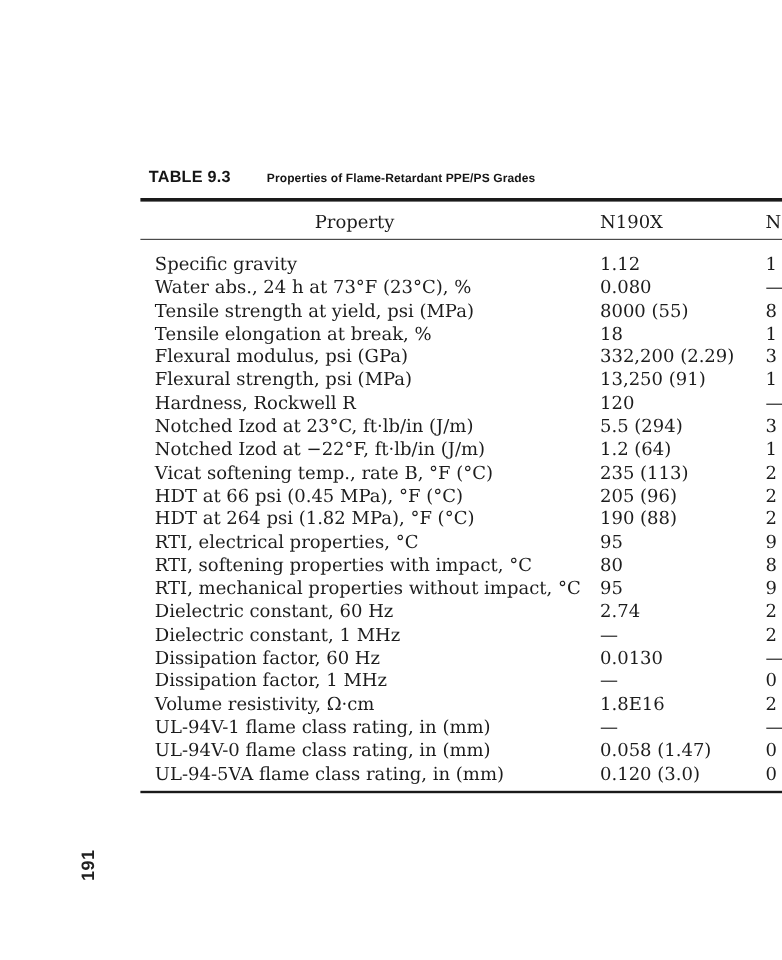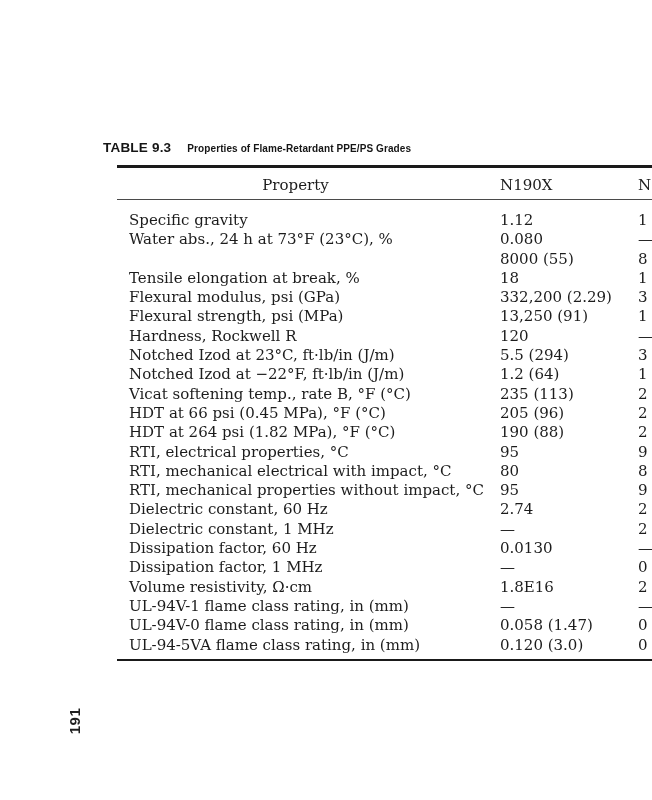--- a/index.html
+++ b/index.html
@@ -8,25 +8,25 @@
     width: 652px;
     height: 800px;
     background: #ffffff;
     overflow: hidden;
     font-family: "DejaVu Serif", serif;
     color: #1c1c1c;
   }
   
   .title-block {
     position: absolute;
-    left: 103px;
+    left: 124px;
     top: 140px;
     display: flex;
     align-items: baseline;
-    gap: 16px;
+    gap: 30px;
     white-space: nowrap;
     font-family: "Liberation Sans", sans-serif;
     font-weight: bold;
     color: #151515;
     text-align: right;
   }
   .table-label { font-size: 13.5px; letter-spacing: 0.2px; }
   .table-title { font-size: 10px; letter-spacing: 0.1px; }
 
   
@@ -101,20 +101,21 @@
     <span class="cell cell-property">Specific gravity</span>
     <span class="cell cell-n190x">1.12</span>
     <span class="cell cell-col3">1</span>
   </div>
       <div class="trow">
     <span class="cell cell-property">Water abs., 24 h at 73°F (23°C), %</span>
     <span class="cell cell-n190x">0.080</span>
     <span class="cell cell-col3">—</span>
   </div>
       <div class="trow">
+    <span class="cell cell-property">Tensile strength at yield, psi (MPa)</span>
     <span class="cell cell-n190x">8000 (55)</span>
     <span class="cell cell-col3">8</span>
   </div>
       <div class="trow">
     <span class="cell cell-property">Tensile elongation at break, %</span>
     <span class="cell cell-n190x">18</span>
     <span class="cell cell-col3">1</span>
   </div>
       <div class="trow">
     <span class="cell cell-property">Flexural modulus, psi (GPa)</span>
@@ -155,21 +156,21 @@
     <span class="cell cell-property">HDT at 264 psi (1.82 MPa), °F (°C)</span>
     <span class="cell cell-n190x">190 (88)</span>
     <span class="cell cell-col3">2</span>
   </div>
       <div class="trow">
     <span class="cell cell-property">RTI, electrical properties, °C</span>
     <span class="cell cell-n190x">95</span>
     <span class="cell cell-col3">9</span>
   </div>
       <div class="trow">
-    <span class="cell cell-property">RTI, mechanical electrical with impact, °C</span>
+    <span class="cell cell-property">RTI, softening properties with impact, °C</span>
     <span class="cell cell-n190x">80</span>
     <span class="cell cell-col3">8</span>
   </div>
       <div class="trow">
     <span class="cell cell-property">RTI, mechanical properties without impact, °C</span>
     <span class="cell cell-n190x">95</span>
     <span class="cell cell-col3">9</span>
   </div>
       <div class="trow">
     <span class="cell cell-property">Dielectric constant, 60 Hz</span>

